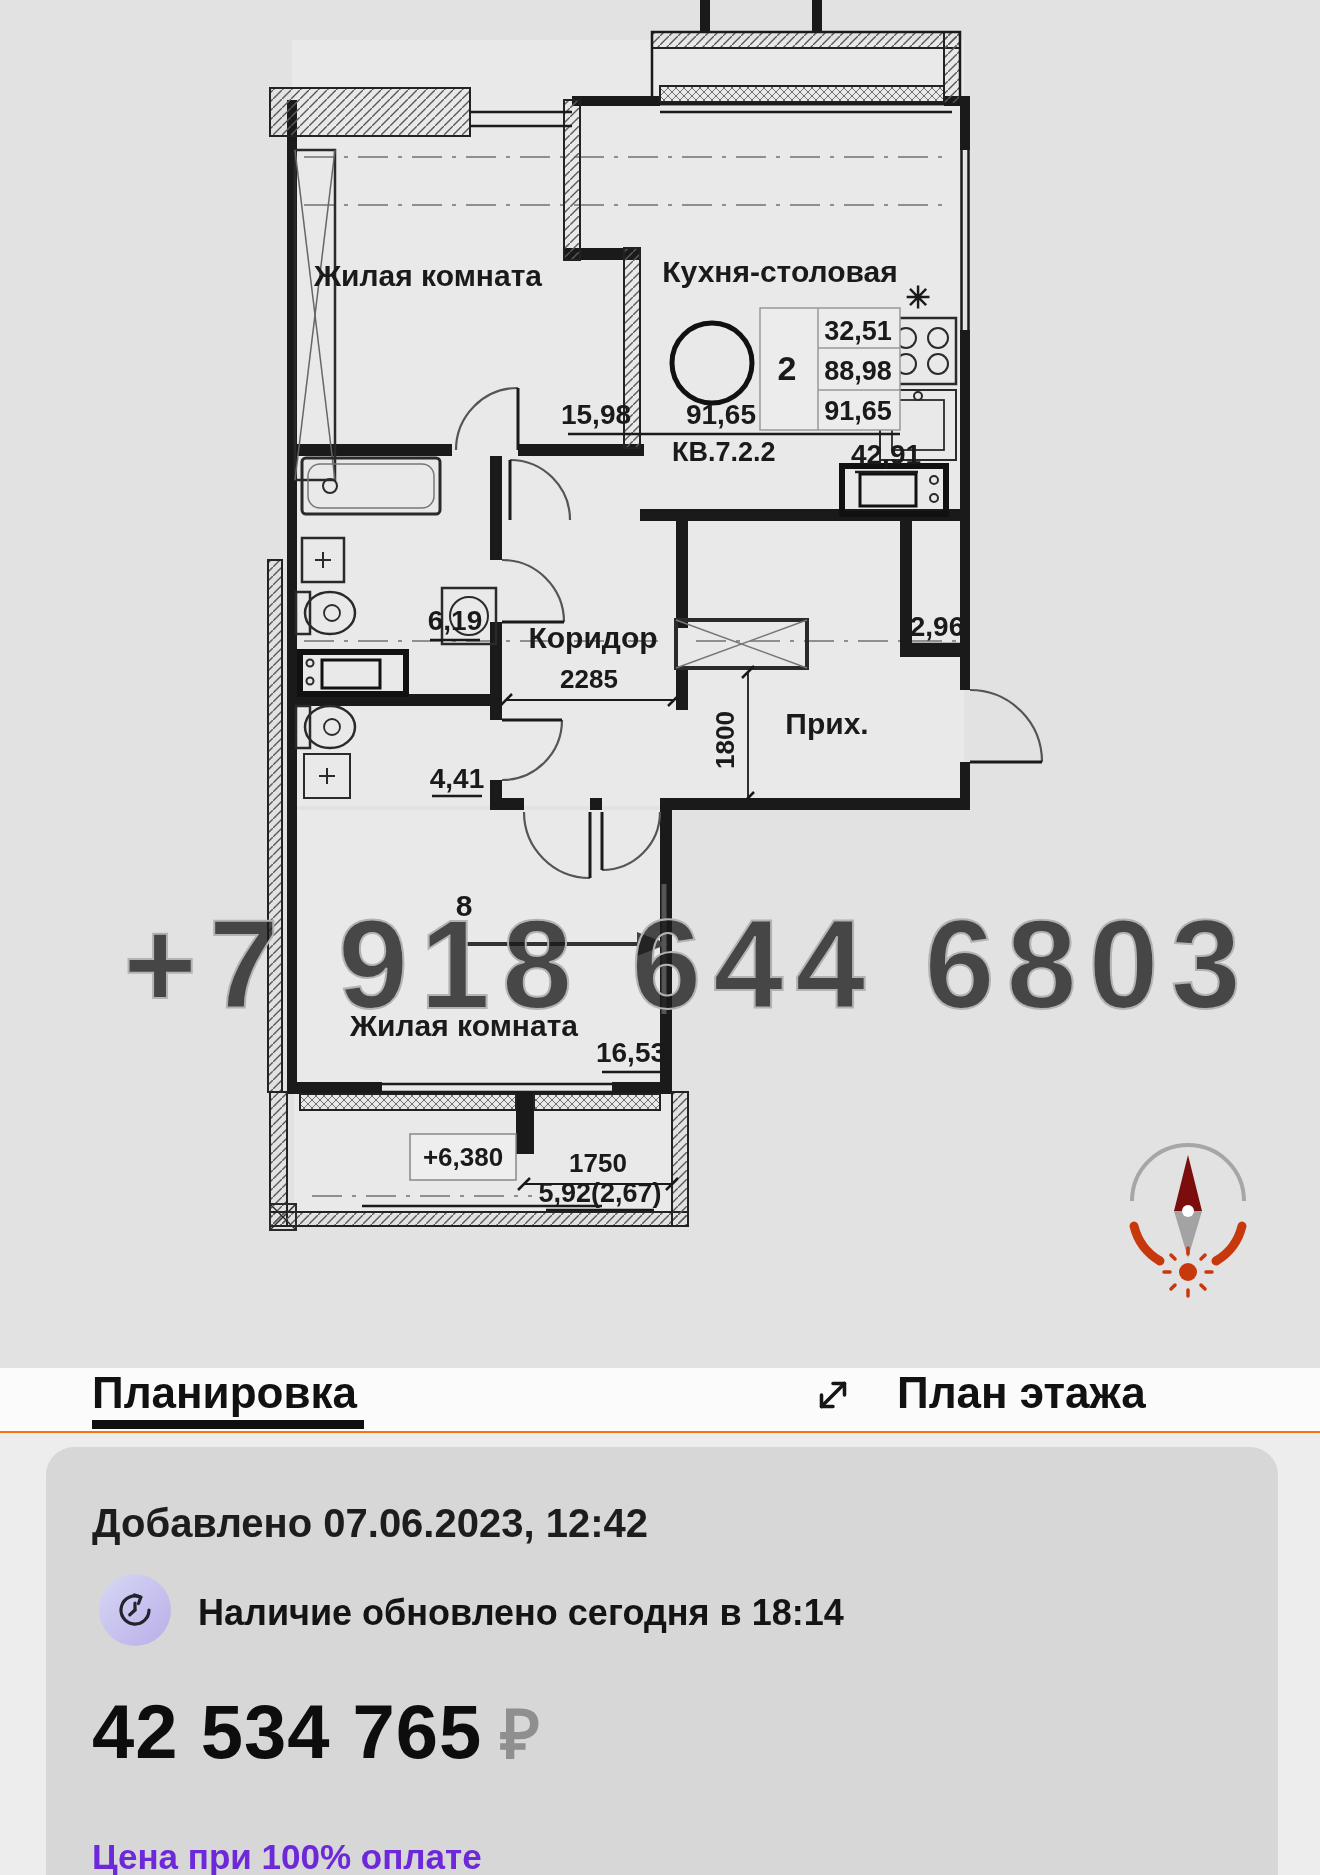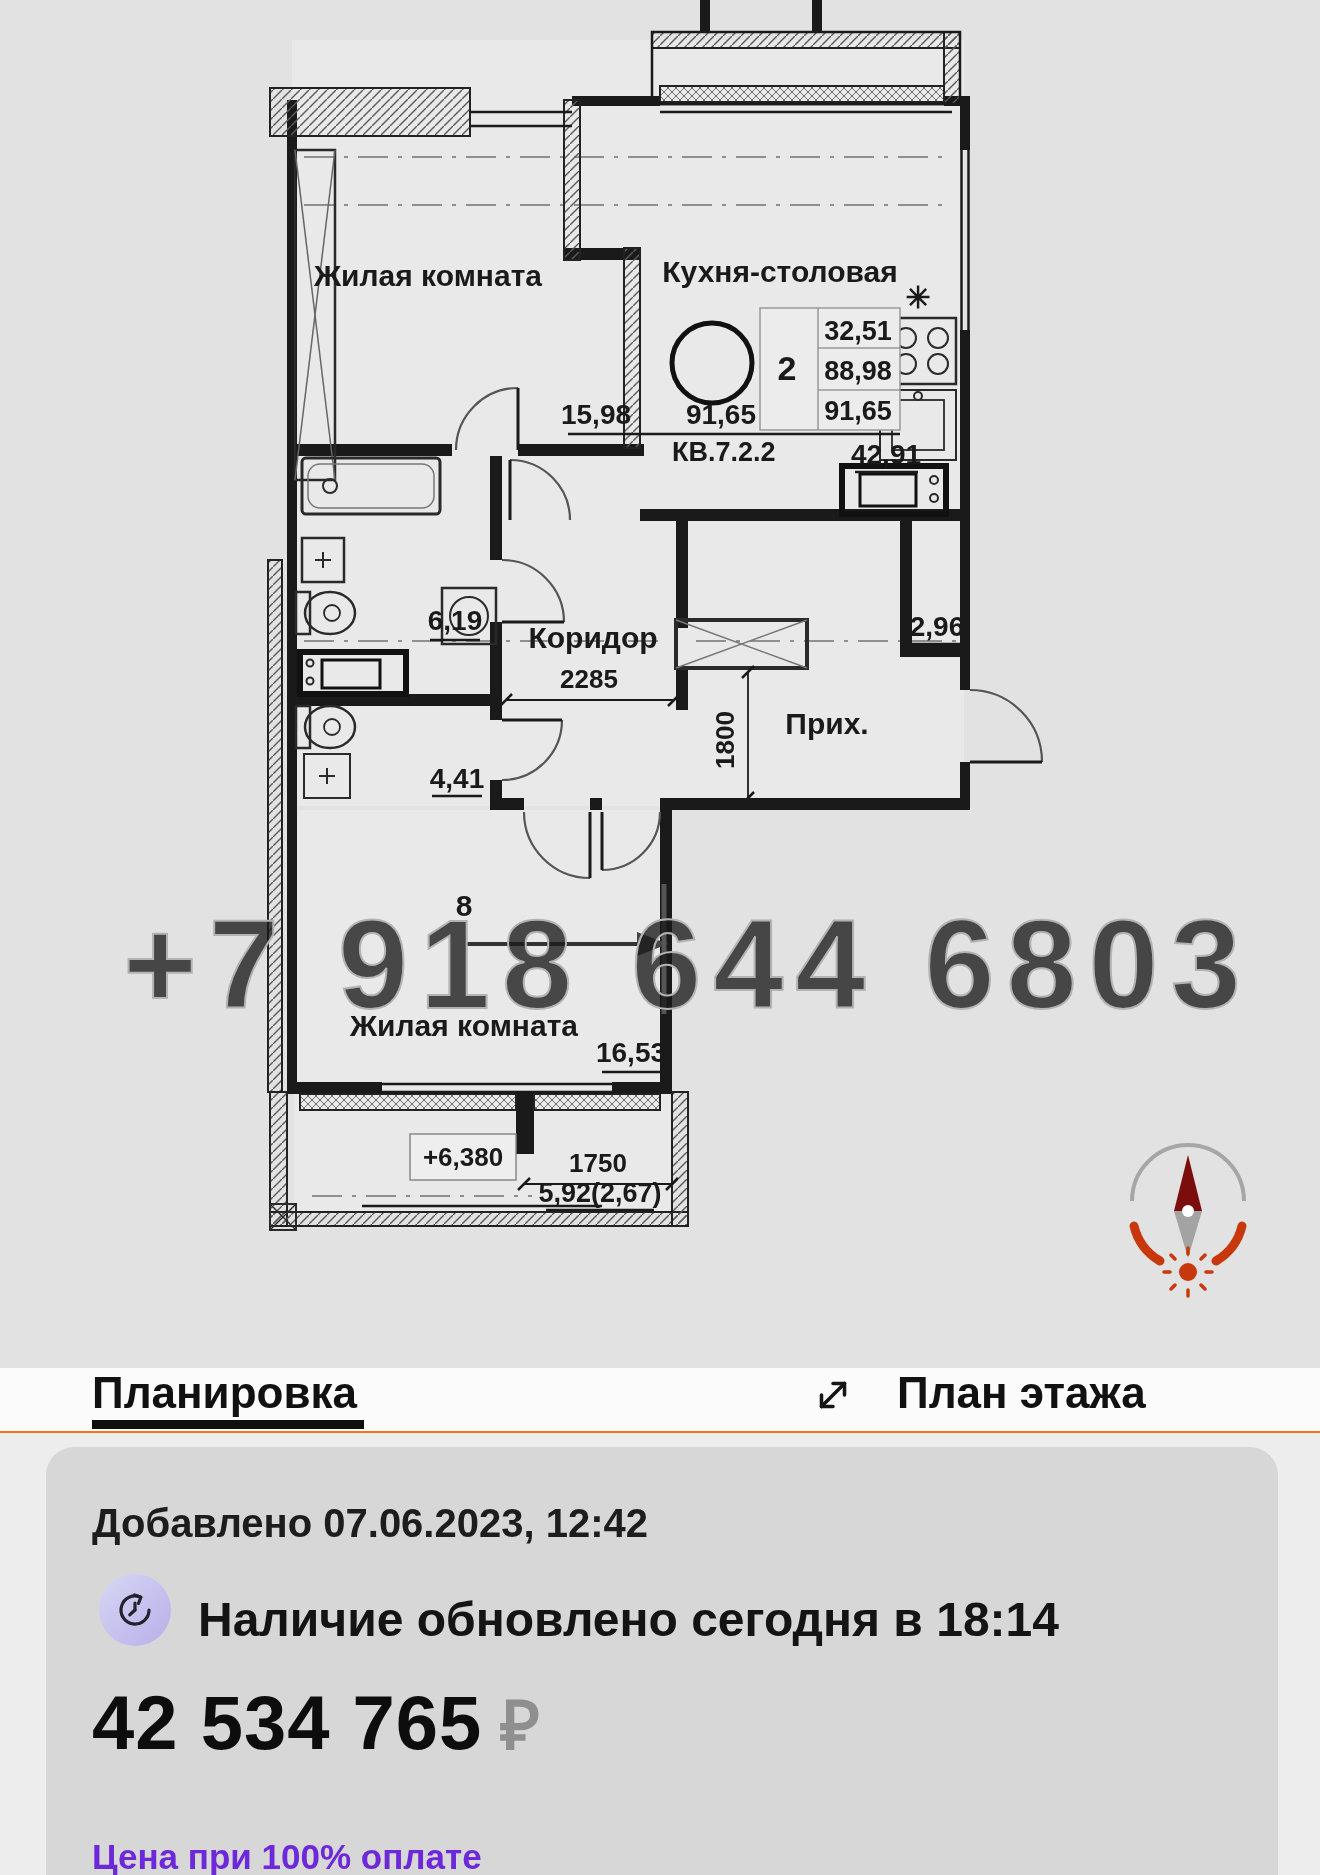--- a/index.html
+++ b/index.html
@@ -18,22 +18,22 @@
   .tab-underline{position:absolute;left:92px;top:52px;width:272px;height:9px;background:#0f0f0f;}
   .expand-btn{position:absolute;left:810px;top:4px;width:46px;height:46px;cursor:pointer;}
   
   .content{position:absolute;left:0;top:1433px;width:1320px;height:442px;background:#ededed;}
   .card{position:absolute;left:46px;top:14px;width:1232px;height:428px;
         background:#d7d7d7;border-radius:28px 28px 0 0;}
   .added{position:absolute;left:46px;top:54px;font-size:40px;font-weight:700;color:#1d1d1d;}
   .badge{position:absolute;left:53px;top:127px;width:72px;height:72px;border-radius:50%;
          background:linear-gradient(135deg,#d6d8f4,#b9aee9);
          display:flex;align-items:center;justify-content:center;}
-  .avail{position:absolute;left:152px;top:145px;font-size:48px;font-weight:700;color:#141414;}
-  .price-row{position:absolute;left:46px;top:229px;display:flex;align-items:baseline;}
+  .avail{position:absolute;left:152px;top:145px;font-size:36px;font-weight:700;color:#141414;}
+  .price-row{position:absolute;left:46px;top:238px;display:flex;align-items:baseline;}
   .price{font-size:76px;font-weight:800;color:#0d0d0d;letter-spacing:1px;}
   .currency{font-size:68px;font-weight:700;color:#8f8f8f;margin-left:18px;}
   .note{position:absolute;left:46px;top:342px;font-size:35px;font-weight:700;color:#6d28d9;margin-top:48px;}
 </style>
 </head>
 <body>
 
 <div class="screen">
 
   <div class="plan-wrap">

